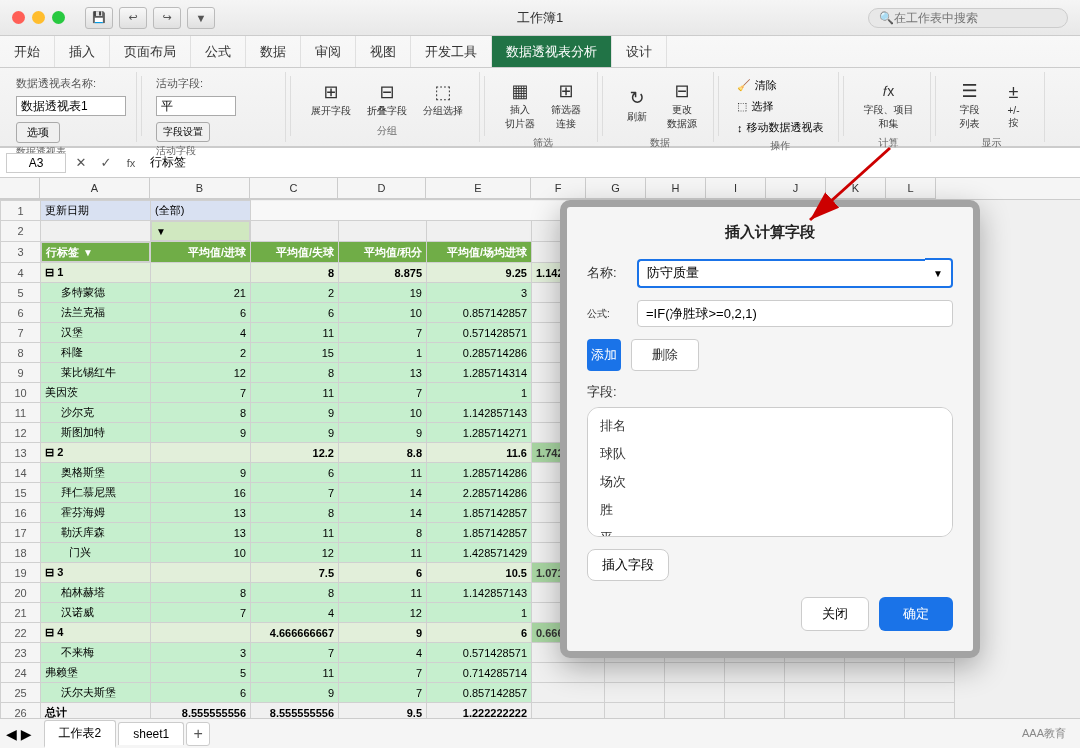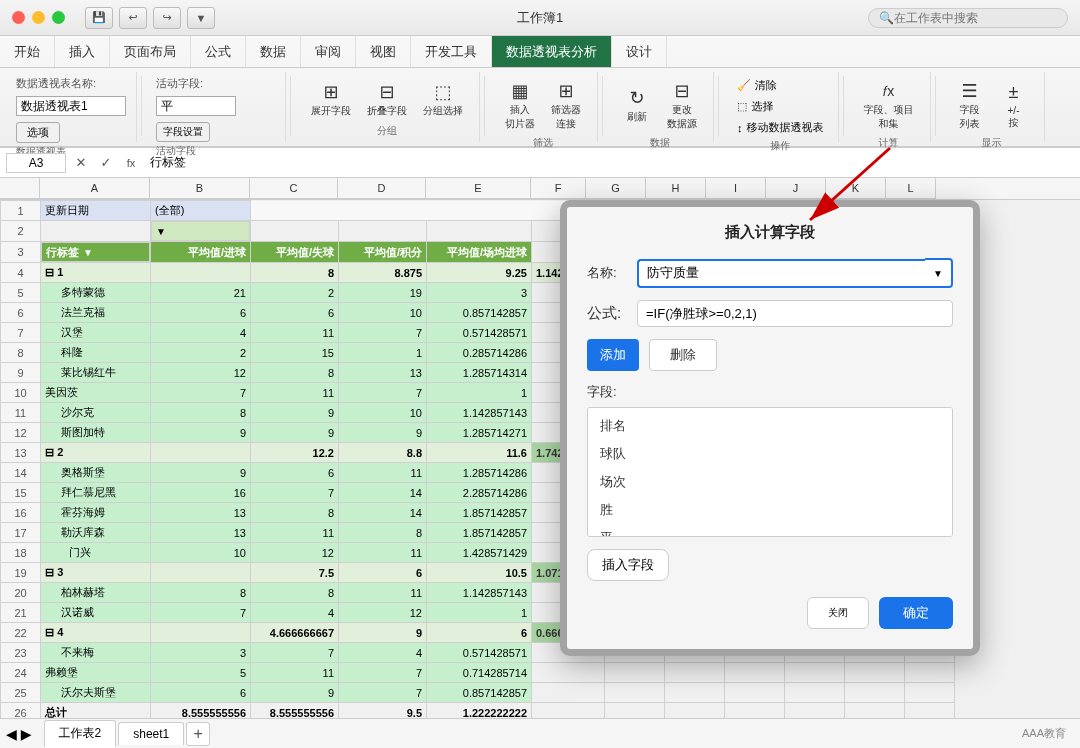--- a/index.html
+++ b/index.html
@@ -85,32 +85,32 @@
     .dialog-overlay { position: fixed; top: 0; left: 0; width: 100%; height: 100%; z-index: 100; }
     .dialog { position: absolute; top: 200px; left: 560px; width: 420px; background: #f5f5f5; border: 7px solid #a3a3a3; border-radius: 10px; box-shadow: 0 10px 30px rgba(0,0,0,0.3); padding: 16px 20px 20px; }
     .dialog-title { text-align: center; font-size: 15px; font-weight: bold; color: #222; margin-bottom: 16px; }
     .dialog-row { display: flex; align-items: center; margin-bottom: 12px; gap: 10px; }
     .dialog-label { font-size: 13px; color: #333; min-width: 40px; }
     .dialog-input { flex: 1; border: 2px solid #1a73e8; border-radius: 4px; padding: 5px 8px; font-size: 13px; outline: none; background: white; }
     .dialog-input-dropdown { display: flex; align-items: center; }
     .dialog-input-dropdown .dialog-input { border-radius: 4px 0 0 4px; border-right: none; }
     .dropdown-arrow { width: 28px; height: 30px; border: 2px solid #1a73e8; border-left: none; border-radius: 0 4px 4px 0; background: white; display: flex; align-items: center; justify-content: center; cursor: pointer; font-size: 10px; }
     .formula-row { display: flex; align-items: center; margin-bottom: 12px; gap: 10px; }
-    .formula-label { font-size: 15px; color: #333; min-width: 40px; }
+    .formula-label { font-size: 10px; color: #333; min-width: 40px; }
     .formula-text-input { flex: 1; border: 1px solid #ccc; border-radius: 4px; padding: 5px 8px; font-size: 13px; background: white; }
     .dialog-action-row { display: flex; gap: 10px; margin-bottom: 12px; }
-    .btn-add { background: #1a73e8; color: white; border: none; border-radius: 4px; padding: 6px 13px; font-size: 13px; cursor: pointer; }
+    .btn-add { background: #1a73e8; color: white; border: none; border-radius: 4px; padding: 6px 4px; font-size: 13px; cursor: pointer; }
     .btn-delete { background: white; color: #333; border: 1px solid #ccc; border-radius: 4px; padding: 6px 20px; font-size: 13px; cursor: pointer; }
     .fields-section { margin-bottom: 12px; }
     .fields-label { font-size: 13px; color: #333; margin-bottom: 6px; }
-    .fields-list { border: 1px solid #ccc; border-radius: 3px; background: white; height: 130px; overflow-y: auto; padding: 4px 0; }
+    .fields-list { border: 1px solid #ccc; border-radius: 12px; background: white; height: 130px; overflow-y: auto; padding: 4px 0; }
     .field-item { padding: 5px 12px; font-size: 13px; color: #333; cursor: pointer; }
     .insert-field-btn { border: 1px solid #ccc; background: white; border-radius: 8px; padding: 6px 14px; font-size: 13px; cursor: pointer; display: block; margin-bottom: 16px; }
     .dialog-footer { display: flex; justify-content: flex-end; gap: 10px; }
-    .btn-close-dialog { border: 1px solid #ccc; background: white; border-radius: 6px; padding: 7px 20px; font-size: 10px; cursor: pointer; }
+    .btn-close-dialog { border: 1px solid #ccc; background: white; border-radius: 6px; padding: 7px 20px; font-size: 13px; cursor: pointer; }
     .btn-confirm { background: #1a73e8; color: white; border: none; border-radius: 6px; padding: 7px 24px; font-size: 13px; cursor: pointer; }
 
     
     .arrow-svg { position: absolute; top: 0; left: 0; pointer-events: none; z-index: 101; }
 
     .main-area { position: relative; }
     .col-headers-row { display: flex; background: #f5f5f5; border-bottom: 1px solid #ccc; height: 22px; }
   </style>
 </head>
 <body>

